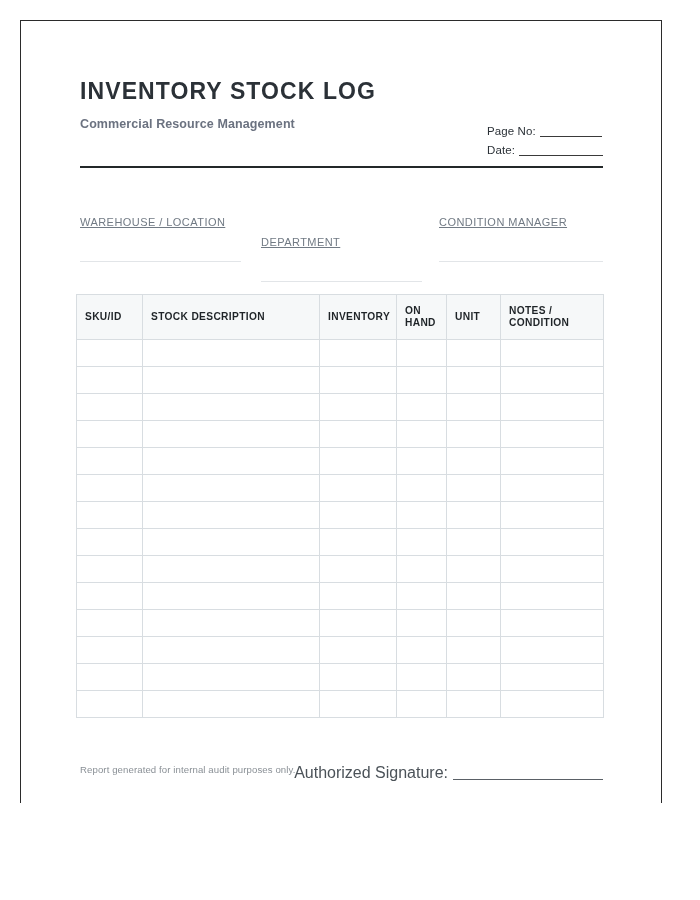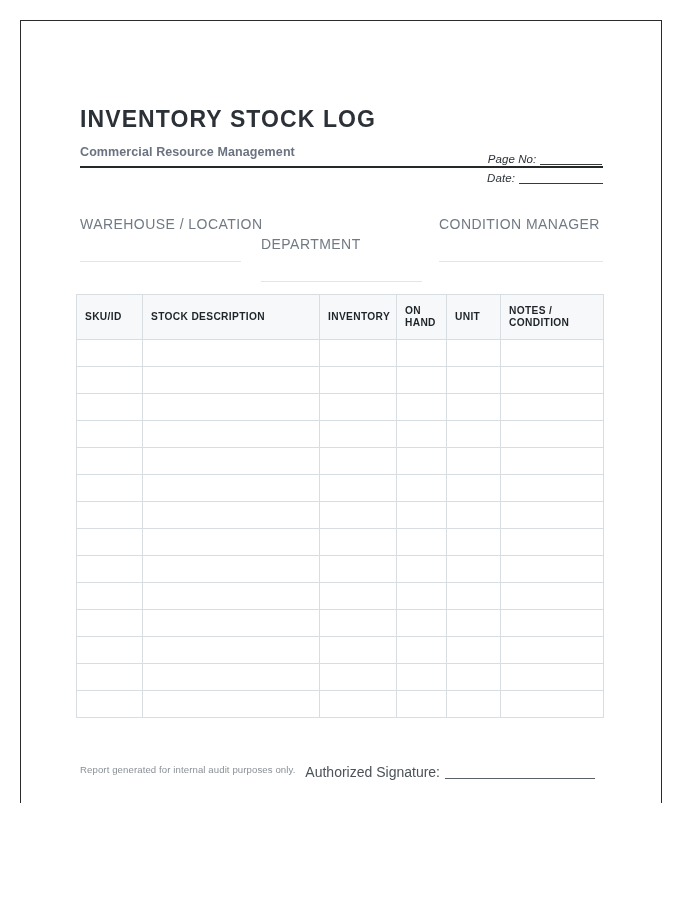--- a/index.html
+++ b/index.html
@@ -34,46 +34,44 @@
     height: 100%;
   }
 
   
   .masthead {
     position: absolute;
     top: 58px;
     left: 0;
     width: 100%;
     height: 88px;
-    margin-top: 28px;
   }
   .doc-title {
     font-size: 23px;
     font-weight: bold;
     color: #2b3137;
     letter-spacing: 1.1px;
     line-height: 1.05;
   }
   .doc-subtitle {
     margin-top: 14px;
     font-size: 12.5px;
     color: #6b7280;
     font-weight: bold;
     letter-spacing: 0.1px;
   }
 
   .meta-block {
     position: absolute;
     right: 0;
     top: 43px;
-    text-align: center;
+    text-align: left;
     font-size: 11.5px;
     color: #2b3137;
     line-height: 19px;
-    font-style: italic;
   }
   .meta-row { white-space: nowrap; }
   .meta-label { letter-spacing: 0.1px; }
   .meta-rule {
     display: inline-block;
     border-bottom: 1px solid #3a3a3a;
     vertical-align: -2px;
     margin-left: 4px;
   }
   .meta-rule.page { width: 62px; }
@@ -94,24 +92,25 @@
     top: 195px;
     left: 0;
     width: 100%;
     height: 48px;
   }
   .info-field { position: absolute; top: 0; }
   .info-field.f0 { left: 0px;   width: 161px; }
   .info-field.f1 { left: 181px; width: 161px; margin-top: 20px; }
   .info-field.f2 { left: 359px; width: 164px; }
   .info-label {
-    font-size: 14px;
+    font-size: 11px;
     color: #717a84;
     letter-spacing: 0.45px;
     white-space: nowrap;
+    text-decoration: underline;
   }
   .info-rule {
     position: absolute;
     left: 0;
     top: 45px;
     width: 100%;
     height: 1px;
     background: #e2e5e8;
   }
 
@@ -165,23 +164,23 @@
     position: absolute;
     left: 0;
     top: 0;
     font-size: 9.6px;
     color: #8a9096;
     letter-spacing: 0.1px;
     white-space: nowrap;
   }
   .signature {
     position: absolute;
-    right: 8px;
+    right: 0;
     top: 0;
-    font-size: 14px;
+    font-size: 16px;
     color: #4b5258;
     white-space: nowrap;
   }
   .sig-rule {
     display: inline-block;
     border-bottom: 1px solid #5a6066;
     width: 150px;
     vertical-align: -2px;
     margin-left: 5px;
   }

